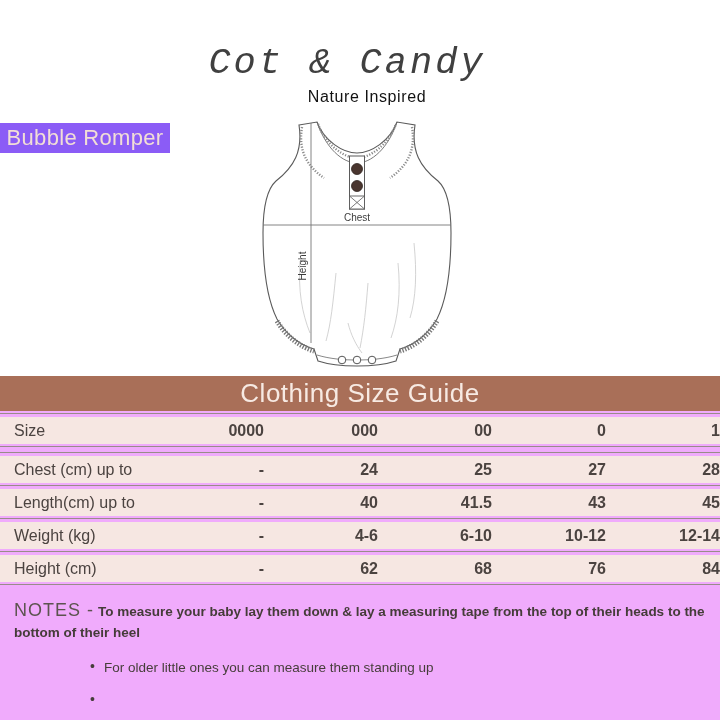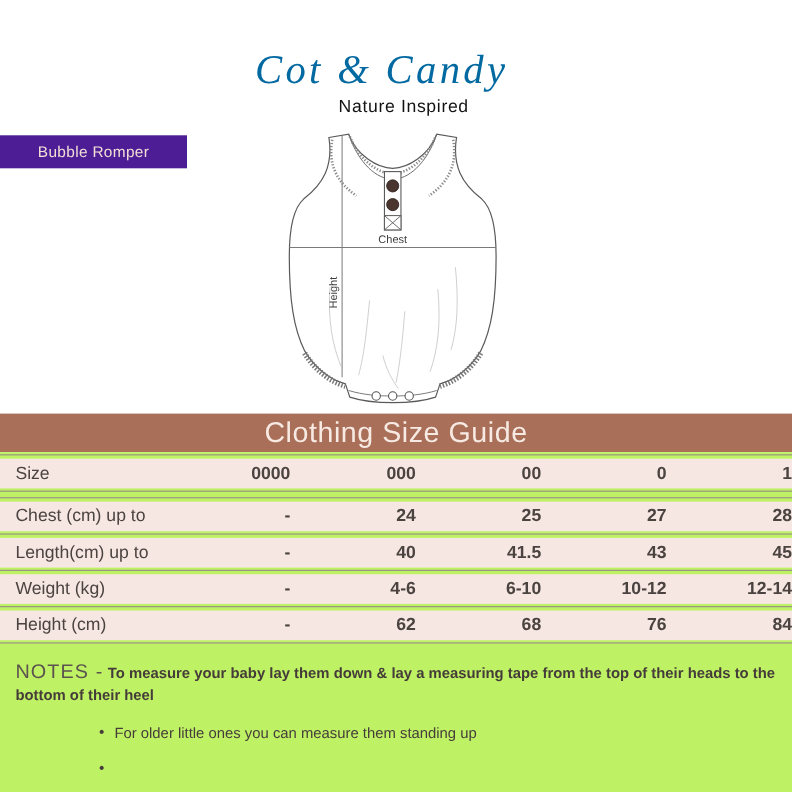--- a/index.html
+++ b/index.html
@@ -6,45 +6,45 @@
   html,body { width:720px; height:720px; }
   body {
     position:relative; overflow:hidden; background:#ffffff;
     font-family:"Liberation Sans", sans-serif;
   }
   .page { position:absolute; inset:0; }
 
   
   .brand { position:absolute; top:42px; left:0; width:694px; text-align:center; }
   .brand-name {
-    font-family:Liberation Serif, serif; font-style:italic;
-    font-size:37px; color:#0369a1; letter-spacing:3px; font-weight:400;
+    font-family:Liberation Mono, monospace; font-style:italic;
+    font-size:37px; color:#404040; letter-spacing:3px; font-weight:400;
   }
   .brand-tagline { margin-top:4px; font-size:16px; color:#121212; letter-spacing:0.6px;padding-left:40px; }
 
   
   .product-tag {
     position:absolute; top:123px; left:0; width:170px; height:30px;
-    background:#4c1d95; color:#f2ded6; font-size:14px;
+    background:#8b5cf6; color:#f2ded6; font-size:22px;
     display:flex; align-items:center; justify-content:center; letter-spacing:0.3px;
   }
 
   
   .diagram { position:absolute; top:110px; left:248px; width:224px; height:266px; }
   .diagram svg { width:100%; height:100%; display:block; }
 
   
   .banner {
     position:absolute; top:376px; left:0; width:720px; height:35px;
     background:#a96f58; color:#f7eae3; font-size:26px; font-weight:400;
     display:flex; align-items:center; justify-content:center; letter-spacing:0.5px;
   }
 
   
-  .lower { position:absolute; top:411px; left:0; width:720px; height:309px; background:#bef264; }
+  .lower { position:absolute; top:411px; left:0; width:720px; height:309px; background:#f0abfc; }
 
   
   .trow { display:flex; align-items:center; height:27px; background:#f6e7e2; }
   .divider { height:6px; position:relative; }
   .divider::after {
     content:""; position:absolute; left:0; right:0; top:2px; height:1px; background:#988d88;
   }
   .cell { font-size:16px; color:#4b4340; }
   .cell.label { width:150px; padding-left:14px; }
   .cell.val { flex:1; text-align:right;font-weight:bold; }

